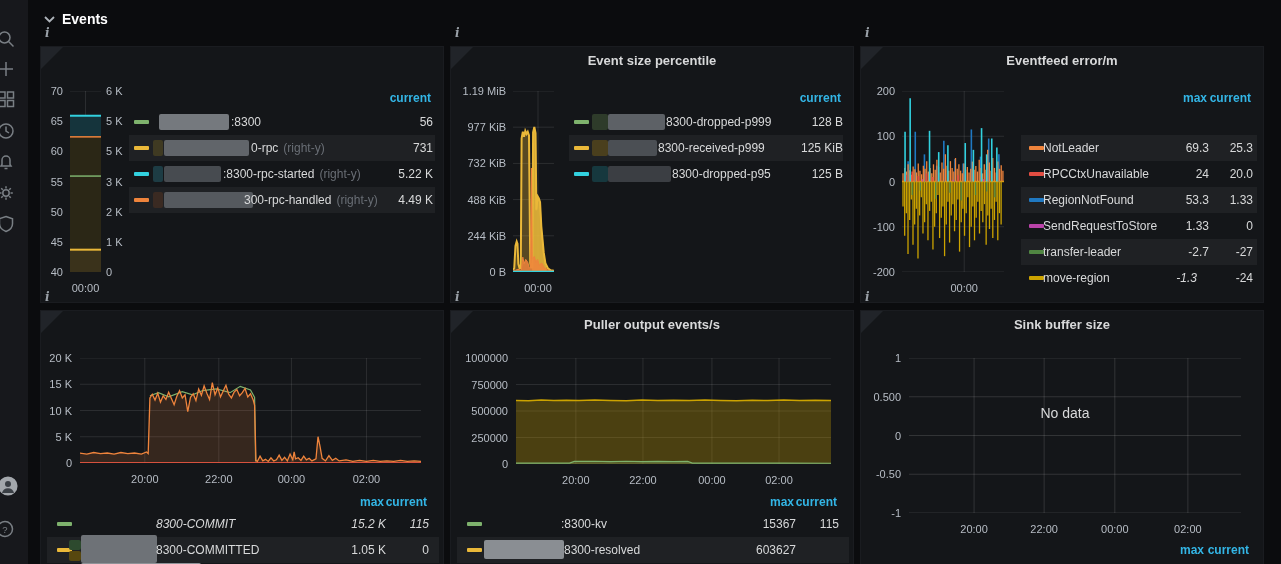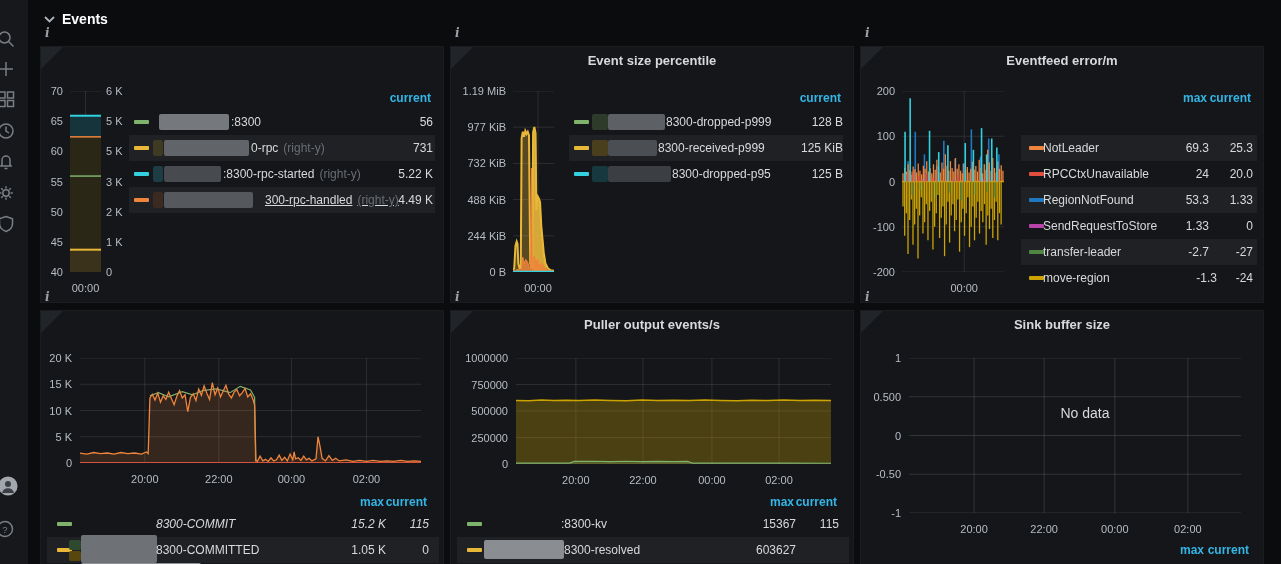--- a/index.html
+++ b/index.html
@@ -146,21 +146,21 @@
       <span class="sw" style="background: rgb(50, 209, 223); left: 5px;"></span>
       <div class="blob" style="left: 24px; top: 5px; width: 10px; height: 16px; background: rgb(29, 60, 68);"></div>
       <div class="blob" style="left: 35px; top: 5px; width: 57px; height: 16px; background: rgb(71, 75, 80);"></div>
       <span class="ll" style="left: 94px; line-height: 26px;">:8300-rpc-started<span class="sfx">(right-y)</span></span>
       <span class="lv" style="line-height: 26px; right: 2px;">5.22 K</span>
     </div>
     <div class="lrow alt" style="left: 88px; top: 140px; width: 306px; height: 26px;">
       <span class="sw" style="background: rgb(239, 132, 60); left: 5px;"></span>
       <div class="blob" style="left: 24px; top: 5px; width: 10px; height: 16px; background: rgb(58, 42, 34);"></div>
       <div class="blob" style="left: 35px; top: 5px; width: 89px; height: 16px; background: rgb(85, 89, 94);"></div>
-      <span class="ll" style="left: 136px; line-height: 26px; text-decoration: underline;">300-rpc-handled<span class="sfx">(right-y)</span></span>
+      <span class="ll" style="left: 115px; line-height: 26px;">300-rpc-handled<span class="sfx">(right-y)</span></span>
       <span class="lv" style="line-height: 26px; right: 2px;">4.49 K</span>
     </div>
   </div>
 
 <div class="panel" style="left: 450px; top: 46px; width: 404px; height: 257px;">
   <div class="corner"></div>
   <span class="info-i">i</span>
   <div class="ptitle">Event size percentile</div>
   <div class="plot" style="left: 62px; top: 44px; width: 41px; height: 181px;">
       <svg width="41" height="181">
@@ -420,21 +420,21 @@
     </div>
     <div class="lrow alt" style="left: 160px; top: 192px; width: 236px; height: 26px;">
       <span class="sw" style="background: rgb(80, 134, 66); left: 8px;"></span>
       <span class="ll" style="left: 22px; line-height: 26px;">transfer-leader</span>
       <span class="lv" style="line-height: 26px; right: 48px;">-2.7</span>
       <span class="lv" style="line-height: 26px; right: 4px;">-27</span>
     </div>
     <div class="lrow" style="left: 160px; top: 218px; width: 236px; height: 26px;">
       <span class="sw" style="background: rgb(204, 163, 0); left: 8px;"></span>
       <span class="ll" style="left: 22px; line-height: 26px;">move-region</span>
-      <span class="lv" style="line-height: 26px; right: 40px;">-1.3</span>
+      <span class="lv" style="line-height: 26px; right: 60px; font-style: italic;">-1.3</span>
       <span class="lv" style="line-height: 26px; right: 4px;">-24</span>
     </div>
   </div>
 
 <div class="panel" style="left: 40px; top: 310px; width: 404px; height: 257px;">
   <div class="corner"></div>
   <span class="info-i">i</span>
   <div class="plot" style="left: 39px; top: 47px; width: 341px; height: 105px;">
       <svg width="341" height="105">
         <line x1="0" x2="341" y1="0" y2="0" stroke="rgba(255,255,255,0.1)" stroke-width="1"></line>
@@ -540,21 +540,21 @@
         <line x1="0" x2="332" y1="38.75" y2="38.75" stroke="rgba(255,255,255,0.13)" stroke-width="1"></line>
         <line x1="0" x2="332" y1="77.5" y2="77.5" stroke="rgba(255,255,255,0.13)" stroke-width="1"></line>
         <line x1="0" x2="332" y1="116.25" y2="116.25" stroke="rgba(255,255,255,0.13)" stroke-width="1"></line>
         <line x1="0" x2="332" y1="155" y2="155" stroke="rgba(255,255,255,0.13)" stroke-width="1"></line>
         <line x1="65.072" x2="65.072" y1="0" y2="155" stroke="rgba(255,255,255,0.13)" stroke-width="1"></line>
         <line x1="135.124" x2="135.124" y1="0" y2="155" stroke="rgba(255,255,255,0.13)" stroke-width="1"></line>
         <line x1="205.84" x2="205.84" y1="0" y2="155" stroke="rgba(255,255,255,0.13)" stroke-width="1"></line>
         <line x1="278.88" x2="278.88" y1="0" y2="155" stroke="rgba(255,255,255,0.13)" stroke-width="1"></line>
       </svg>
     </div>
-  <div class="nodata" id="nodata5" style="left: 204.04px; top: 102.025px; margin-left: 20px;">No data</div>
+  <div class="nodata" id="nodata5" style="left: 204.04px; top: 102.025px;">No data</div>
 <span class="tick" style="top: 47px; right: 362px;">1</span>
     <span class="tick" style="top: 85.75px; right: 362px;">0.500</span>
     <span class="tick" style="top: 124.5px; right: 362px;">0</span>
     <span class="tick" style="top: 163.25px; right: 362px;">-0.50</span>
     <span class="tick" style="top: 202px; right: 362px;">-1</span>
     <span class="tick xtick" style="left: 113.072px; top: 213px;">20:00</span>
     <span class="tick xtick" style="left: 183.124px; top: 213px;">22:00</span>
     <span class="tick xtick" style="left: 253.84px; top: 213px;">00:00</span>
     <span class="tick xtick" style="left: 326.88px; top: 213px;">02:00</span>
     <span class="lh" style="right: 59px; top: 233px;">max</span>

